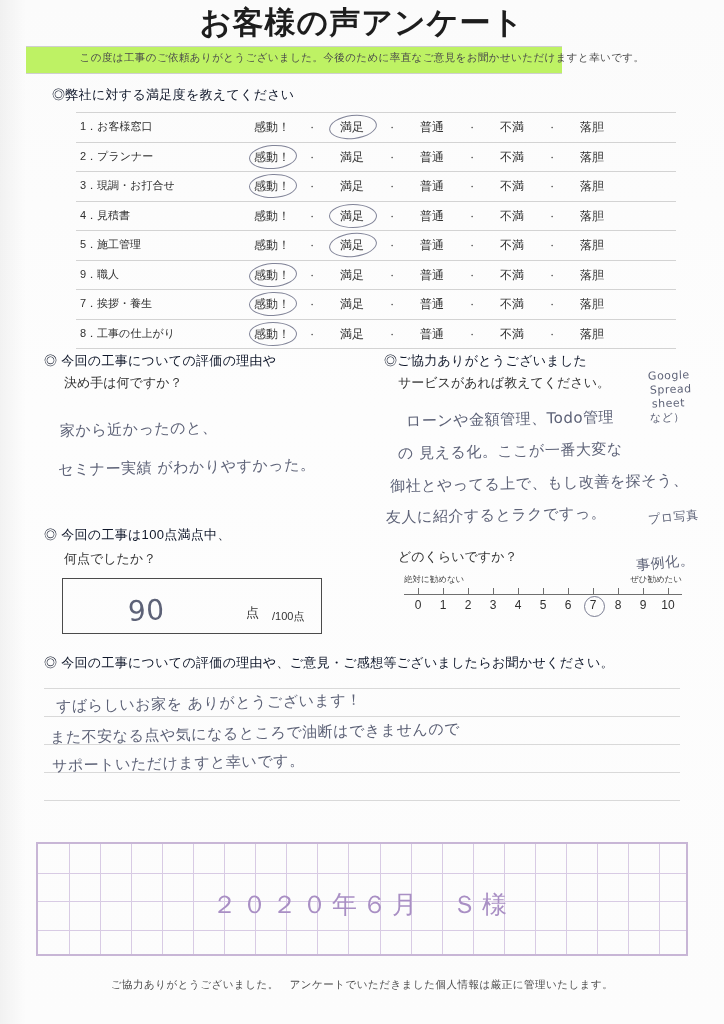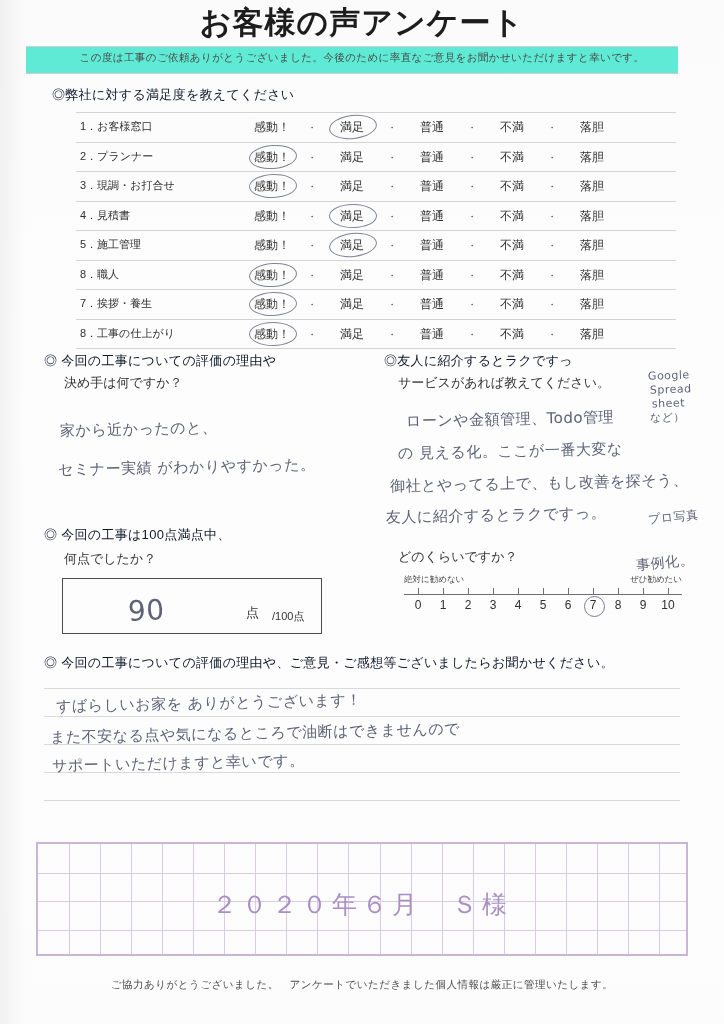--- a/index.html
+++ b/index.html
@@ -41,23 +41,23 @@
     text-align: center;
     font-family: "DejaVu Sans", sans-serif;
     font-weight: bold;
     font-size: 31px;
     letter-spacing: 1px;
     color: #1d1d1d;
   }
   .subtitle-bar {
     position: absolute;
     left: 26px; top: 46px;
-    width: 652px;
+    width: 536px;
     height: 26px;
-    background: #5eead4;
+    background: #bef264;
     border-top: 1px solid #cfcfcf;
     border-bottom: 1px solid #cfcfcf;
   }
   .subtitle-text {
     position: absolute;
     left: 0; top: 4px;
     width: 672px;
     text-align: center;
     font-size: 10.5px;
     color: #4a4a4a;
@@ -354,21 +354,21 @@
         <div class="opt" style="left: 249px; transform: rotate(0deg);">満足</div>
         <div class="dot" style="left: 311px;">・</div>
         <div class="opt" style="left: 329px; transform: rotate(0deg);">普通</div>
         <div class="dot" style="left: 391px;">・</div>
         <div class="opt" style="left: 409px; transform: rotate(0deg);">不満</div>
         <div class="dot" style="left: 471px;">・</div>
         <div class="opt" style="left: 489px; transform: rotate(0deg);">落胆</div>
         <div class="circle-mark" style="left: 253px; transform: rotate(-6.4deg);"></div>
       </div>
       <div class="sat-row">
-        <div class="sat-label">8．職人</div>
+        <div class="sat-label">9．職人</div>
         <div class="opt" style="left: 169px; transform: rotate(0.35deg);">感動！</div>
         <div class="dot" style="left: 231px;">・</div>
         <div class="opt" style="left: 249px; transform: rotate(0.35deg);">満足</div>
         <div class="dot" style="left: 311px;">・</div>
         <div class="opt" style="left: 329px; transform: rotate(0.35deg);">普通</div>
         <div class="dot" style="left: 391px;">・</div>
         <div class="opt" style="left: 409px; transform: rotate(0.35deg);">不満</div>
         <div class="dot" style="left: 471px;">・</div>
         <div class="opt" style="left: 489px; transform: rotate(0.35deg);">落胆</div>
         <div class="circle-mark" style="left: 173px; transform: rotate(-4.2deg);"></div>
@@ -399,21 +399,21 @@
         <div class="opt" style="left: 489px; transform: rotate(0deg);">落胆</div>
         <div class="circle-mark" style="left: 173px; transform: rotate(0.2deg);"></div>
       </div>
     </div>
 
   <div class="q-head" style="left:44px; top:352px;">◎ 今回の工事についての評価の理由や</div>
   <div class="q-sub" style="left:64px; top:374px;">決め手は何ですか？</div>
   <div class="hand hand-note" style="left:60px; top:418px;">家から近かったのと、</div>
   <div class="hand hand-note" style="left:58px; top:456px;">セミナー実績 がわかりやすかった。</div>
 
-  <div class="q-head" style="left:384px; top:352px;">◎友人に紹介するとラクですっ</div>
+  <div class="q-head" style="left:384px; top:352px;">◎ご協力ありがとうございました</div>
   <div class="q-sub" style="left:398px; top:374px;">サービスがあれば教えてください。</div>
 
   <div class="hand" style="position:absolute; left:648px; top:368px; font-size:11px; transform:rotate(-2deg);">Google</div>
   <div class="hand" style="position:absolute; left:650px; top:382px; font-size:11px; transform:rotate(-2deg);">Spread</div>
   <div class="hand" style="position:absolute; left:652px; top:396px; font-size:11px; transform:rotate(-2deg);">sheet</div>
   <div class="hand" style="position:absolute; left:650px; top:410px; font-size:11px; transform:rotate(-2deg);">など）</div>
 
   <div class="hand hand-note" style="left:406px; top:408px;">ローンや金額管理、Todo管理</div>
   <div class="hand hand-note" style="left:398px; top:440px;">の 見える化。ここが一番大変な</div>
   <div class="hand hand-note" style="left:390px; top:472px;">御社とやってる上で、もし改善を探そう、</div>

